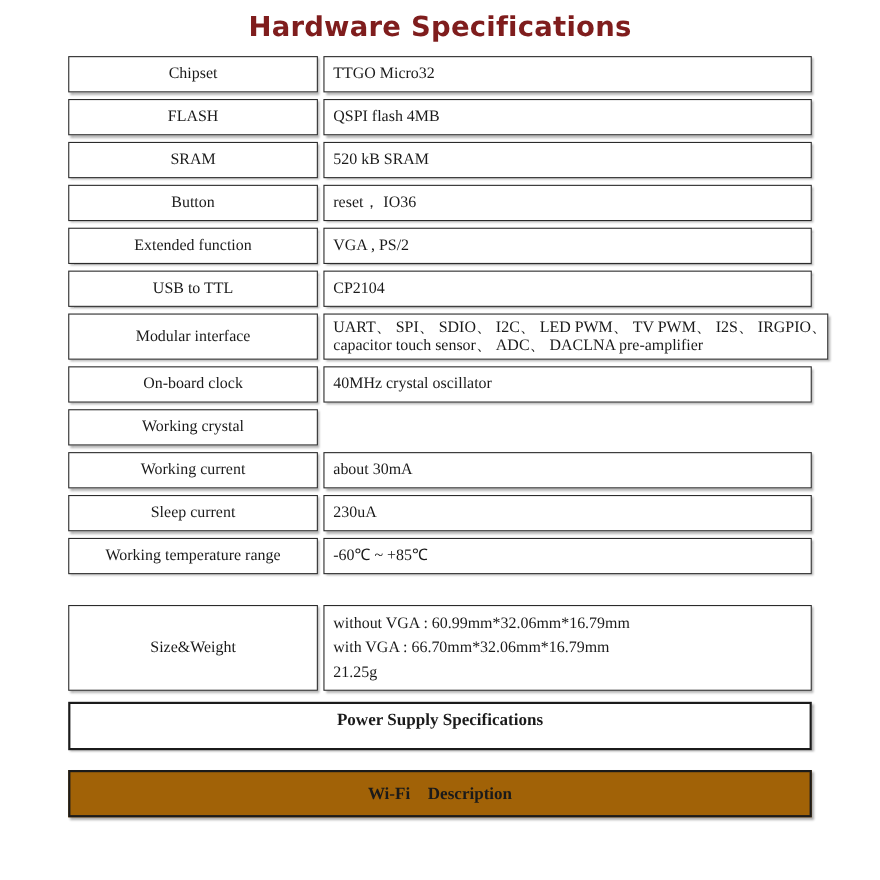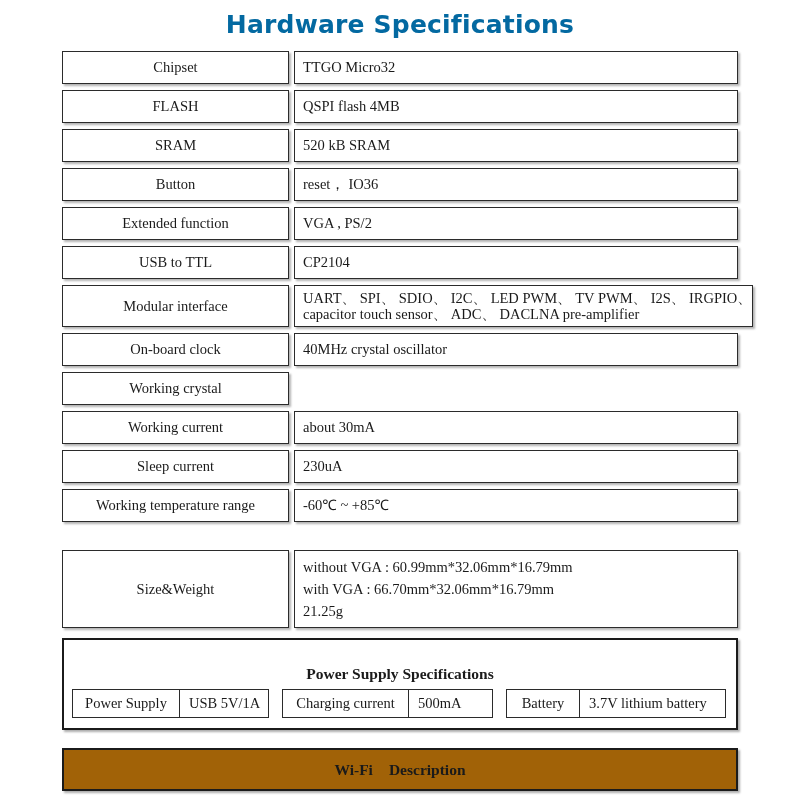--- a/index.html
+++ b/index.html
@@ -19,21 +19,21 @@
     width: 800px;
     height: 800px;
     background: #fff;
   }
   .title {
     text-align: center;
     font-family: "DejaVu Sans", sans-serif;
     font-weight: bold;
     font-size: 25px;
     letter-spacing: 0.2px;
-    color: #0369a1;
+    color: #7f1d1d;
     padding-top: 9px;
     padding-bottom: 0;
     line-height: 32px;
   }
   .table {
     width: 676px;
     margin: 0 auto;
     margin-top: 10px;
   }
   .row {
@@ -82,21 +82,21 @@
   .row-size .cell-label { padding: 26px 4px; }
   .row-size .cell-value.multiline .ln { line-height: 22px; }
 
   
   .power-block {
     border: 2.4px solid #1b1b1b;
     box-shadow: 2px 2px 2px rgba(0,0,0,0.32);
     box-sizing: border-box;
     width: 676px;
     margin: 0 auto;
-    padding: 24px 8px 10px 8px;
+    padding: 5px 8px 10px 8px;
     background: #fff;
   }
   .power-title {
     text-align: center;
     font-weight: bold;
     font-size: 15.5px;
     line-height: 20px;
     padding-bottom: 5px;
   }
   .power-row {
@@ -223,33 +223,19 @@
         <span class="ln">without VGA : 60.99mm*32.06mm*16.79mm</span>
         <span class="ln">with VGA : 66.70mm*32.06mm*16.79mm</span>
         <span class="ln">21.25g</span>
       </div>
     </div>
 
   </div>
 
   <div class="power-block">
     <div class="power-title">Power Supply Specifications</div>
-    <div class="power-row">
-      <div class="power-group pg-1">
-        <div class="pg-key">Power Supply</div>
-        <div class="pg-val">USB 5V/1A</div>
-      </div>
-      <div class="power-group pg-2">
-        <div class="pg-key">Charging current</div>
-        <div class="pg-val">500mA</div>
-      </div>
-      <div class="power-group pg-3">
-        <div class="pg-key">Battery</div>
-        <div class="pg-val">3.7V lithium battery</div>
-      </div>
-    </div>
   </div>
 
   <div class="wifi-block">
     <div class="wifi-title"><span>Wi-Fi</span><span class="sp"></span><span>Description</span></div>
   </div>
 
 </div>
 
 </body></html>

